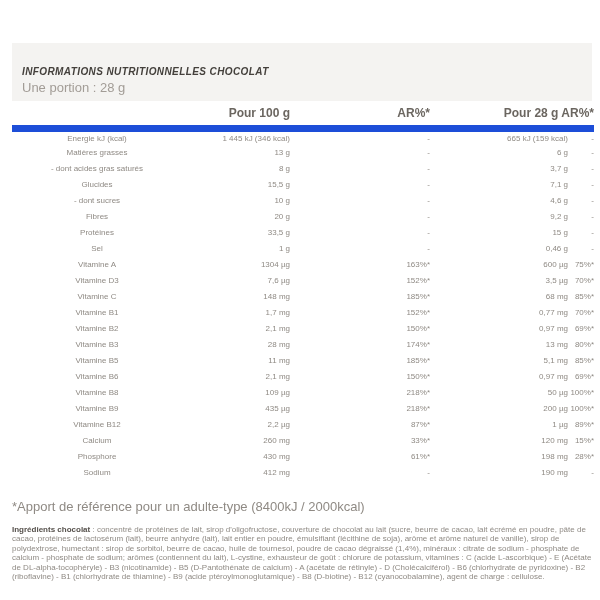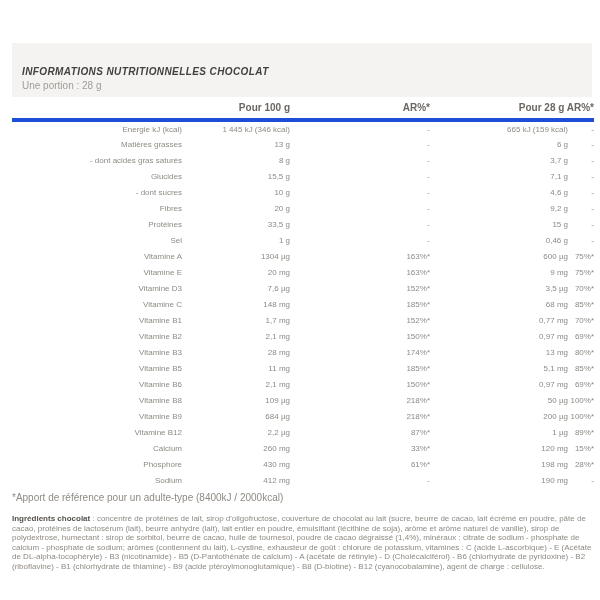--- a/index.html
+++ b/index.html
@@ -16,57 +16,57 @@
     margin-bottom: 2px;
   }
   .title {
     font-size: 10px;
     font-weight: bold;
     font-style: italic;
     letter-spacing: 0.4px;
     color: #44403c;
   }
   .subtitle {
-    font-size: 10px;
+    font-size: 13px;
     color: #a29c96;
     margin-top: 3px;
   }
   table.nutri {
     width: 582px;
     border-collapse: collapse;
     table-layout: fixed;
     font-size: 8px;
   }
   table.nutri col.c-label { width: 170px; }
   table.nutri col.c-100   { width: 108px; }
   table.nutri col.c-ar1   { width: 140px; }
   table.nutri col.c-28    { width: 138px; }
   table.nutri col.c-ar2   { width: 26px; }
   table.nutri th {
-    font-size: 10px;
+    font-size: 12px;
     font-weight: bold;
     color: #6b6660;
     text-align: right;
     padding: 3px 0 5px 0;
-    border-bottom: 4px solid #1d4ed8;
+    border-bottom: 7px solid #1d4ed8;
     white-space: nowrap;
   }
   table.nutri th.lbl { text-align: left; }
   table.nutri td {
     height: 16px;
     vertical-align: middle;
     white-space: nowrap;
     color: #8f8a84;
   }
-  td.lbl { text-align: right; }
+  td.lbl { text-align: center; }
   td.num { text-align: right; }
   .footnote {
-    font-size: 10px;
-    color: #8f8a84;
-    margin-top: 4px;
+    font-size: 13px;
+    color: #8f8a84;
+    margin-top: 18px;
   }
   .ingredients {
     font-size: 8px;
     line-height: 9.5px;
     margin-top: 11px;
     width: 582px;
     color: #8f8a84;
   }
   .ingredients b { color: #55504b; }
 </style>
@@ -152,27 +152,20 @@
         <td class="num">-</td>
       </tr>
       <tr>
         <td class="lbl">Vitamine A</td>
         <td class="num">1304 µg</td>
         <td class="num">163%*</td>
         <td class="num">600 µg</td>
         <td class="num">75%*</td>
       </tr>
       <tr>
-        <td class="lbl">Vitamine E</td>
-        <td class="num">20 mg</td>
-        <td class="num">163%*</td>
-        <td class="num">9 mg</td>
-        <td class="num">75%*</td>
-      </tr>
-      <tr>
         <td class="lbl">Vitamine D3</td>
         <td class="num">7,6 µg</td>
         <td class="num">152%*</td>
         <td class="num">3,5 µg</td>
         <td class="num">70%*</td>
       </tr>
       <tr>
         <td class="lbl">Vitamine C</td>
         <td class="num">148 mg</td>
         <td class="num">185%*</td>
@@ -216,21 +209,21 @@
       </tr>
       <tr>
         <td class="lbl">Vitamine B8</td>
         <td class="num">109 µg</td>
         <td class="num">218%*</td>
         <td class="num">50 µg</td>
         <td class="num">100%*</td>
       </tr>
       <tr>
         <td class="lbl">Vitamine B9</td>
-        <td class="num">684 µg</td>
+        <td class="num">435 µg</td>
         <td class="num">218%*</td>
         <td class="num">200 µg</td>
         <td class="num">100%*</td>
       </tr>
       <tr>
         <td class="lbl">Vitamine B12</td>
         <td class="num">2,2 µg</td>
         <td class="num">87%*</td>
         <td class="num">1 µg</td>
         <td class="num">89%*</td>

